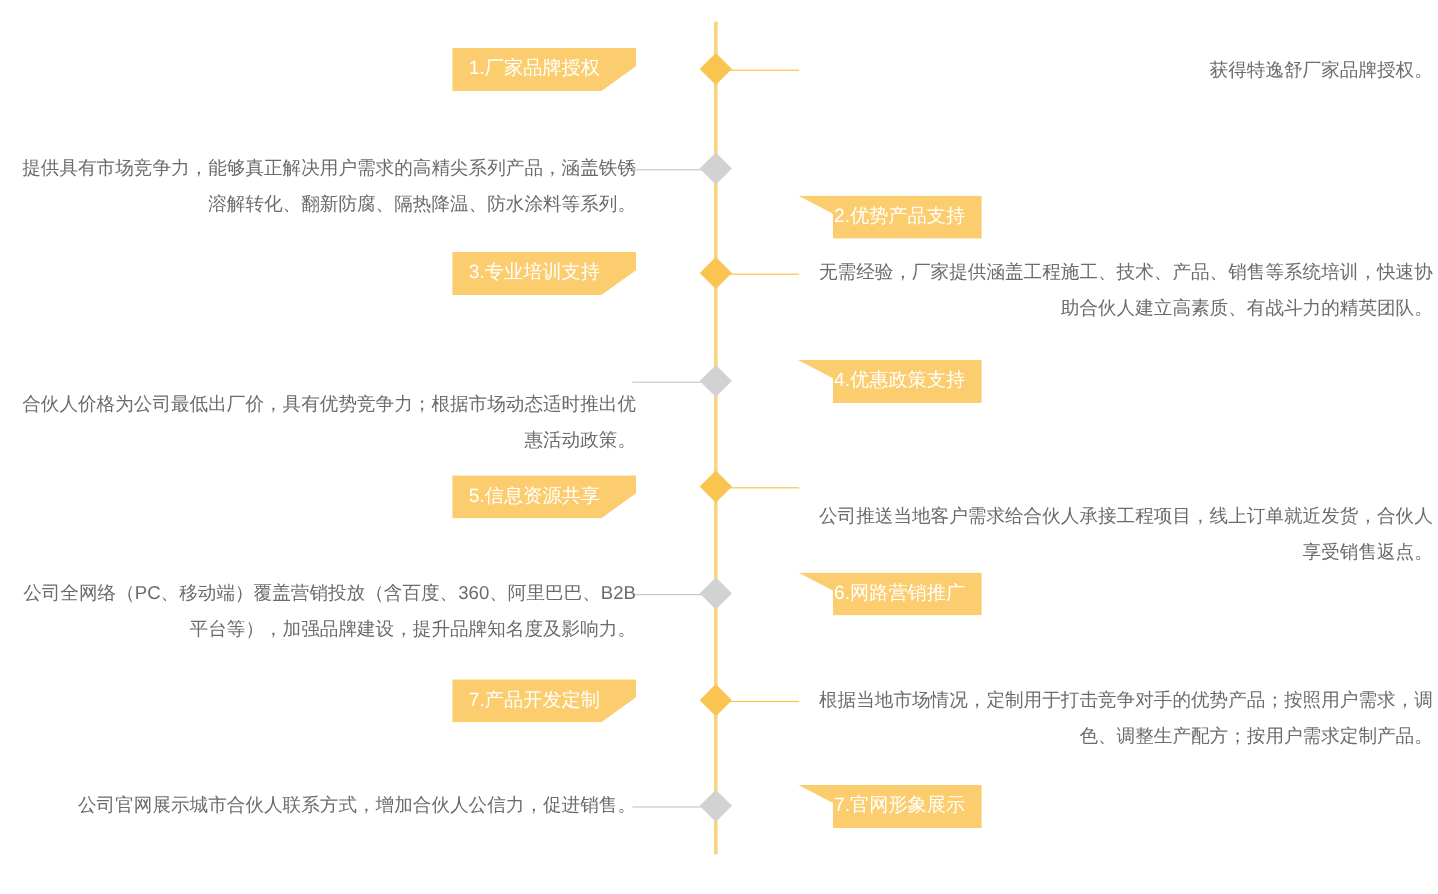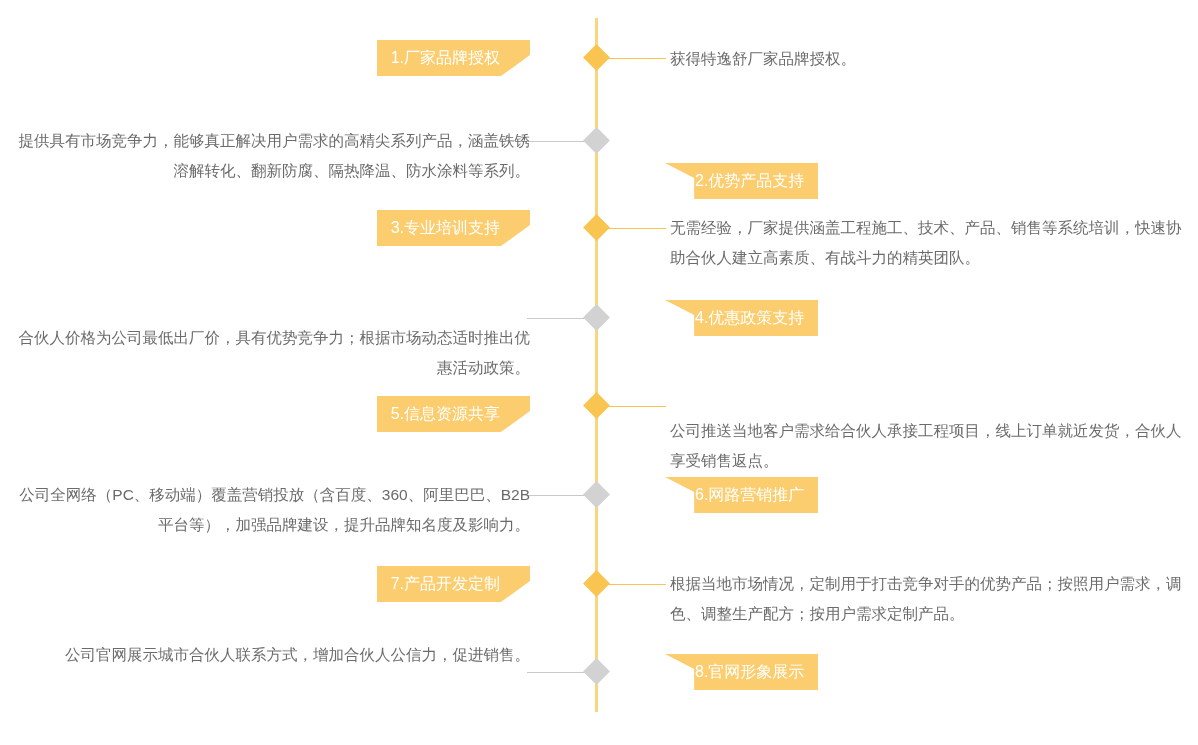--- a/index.html
+++ b/index.html
@@ -99,21 +99,21 @@
   .desc {
     position: absolute;
     color: #6b6b6b;
     font-size: 15.5px;
     line-height: 30px;
   }
   
   .desc.right-side {
     left: 670px;
     width: 524px;
-    text-align: left;
+    text-align: right;
   }
   
   .desc.left-side {
     left: 18px;
     width: 512px;
     text-align: right;
   }
 </style>
 </head>
 <body>
@@ -159,20 +159,20 @@
         <div class="node muted" style="top: 485px;"></div>
         <div class="desc left-side" style="top: 480px;">公司全网络（PC、移动端）覆盖营销投放（含百度、360、阿里巴巴、B2B平台等），加强品牌建设，提升品牌知名度及影响力。</div>
       </div>
       <div class="row">
         <div class="chip left-side" style="top: 566px;">7.产品开发定制</div>
         <div class="connector accent to-right" style="top: 584px;"></div>
         <div class="node accent" style="top: 574px;"></div>
         <div class="desc right-side" style="top: 569px;">根据当地市场情况，定制用于打击竞争对手的优势产品；按照用户需求，调色、调整生产配方；按用户需求定制产品。</div>
       </div>
       <div class="row">
-        <div class="chip right-side" style="top: 654px;">8.官网形象展示</div>
+        <div class="chip right-side" style="top: 654px;">7.官网形象展示</div>
         <div class="connector muted to-left" style="top: 672px;"></div>
         <div class="node muted" style="top: 662px;"></div>
-        <div class="desc left-side" style="top: 640px;">公司官网展示城市合伙人联系方式，增加合伙人公信力，促进销售。</div>
+        <div class="desc left-side" style="top: 657px;">公司官网展示城市合伙人联系方式，增加合伙人公信力，促进销售。</div>
       </div>
     </div>
 
 </div>
 
 </body></html>

